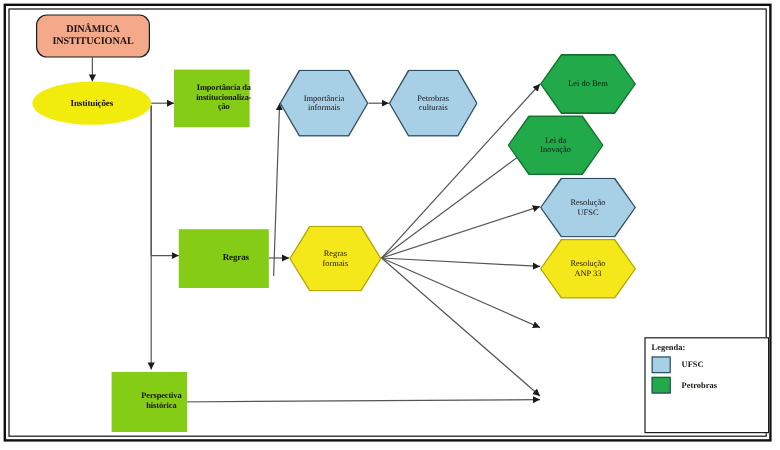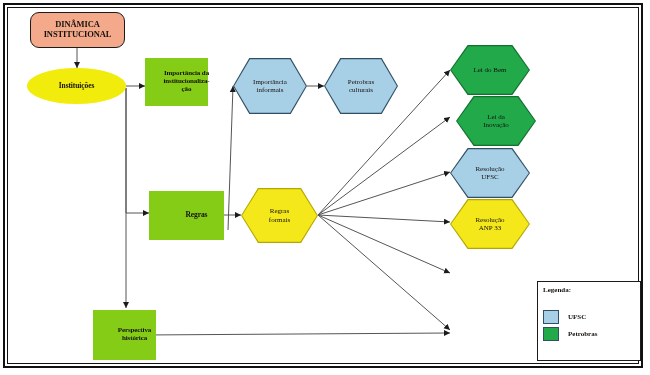--- a/index.html
+++ b/index.html
@@ -108,21 +108,21 @@
     height: 80px;
     background: #ffffff;
     border: 1.6px solid #1b1b1b;
     box-sizing: border-box;
     padding: 4px 5px 0 5px;
   }
   #legend .legend-title {
     font-size: 7px;
     font-weight: bold;
     color: #16120e;
-    margin-bottom: 16px;
+    margin-bottom: 3px;
   }
   .legend-row {
     display: flex;
     align-items: center;
     margin-bottom: 3px;
   }
   .legend-swatch {
     width: 16px;
     height: 14px;
     border: 1px solid #2f4f63;
@@ -235,21 +235,21 @@
     </div>
   </div>
 
   <div class="hexwrap green" style="left:450px; top:45px; width:80px; height:50px;">
     <div class="hex-outline"></div>
     <div class="hex-fill hex-green" style="color:#10140f;">
       <span>Lei do Bem</span>
     </div>
   </div>
 
-  <div class="hexwrap green" style="left:456px; top:96px; width:80px; height:50px;">
+  <div class="hexwrap green" style="left:423px; top:96px; width:80px; height:50px;">
     <div class="hex-outline"></div>
     <div class="hex-fill hex-green" style="color:#10140f;">
       <div>
         <div>Lei da</div>
         <div>Inovação</div>
       </div>
     </div>
   </div>
 
   <div class="hexwrap" style="left:450px; top:148px; width:80px; height:50px;">

